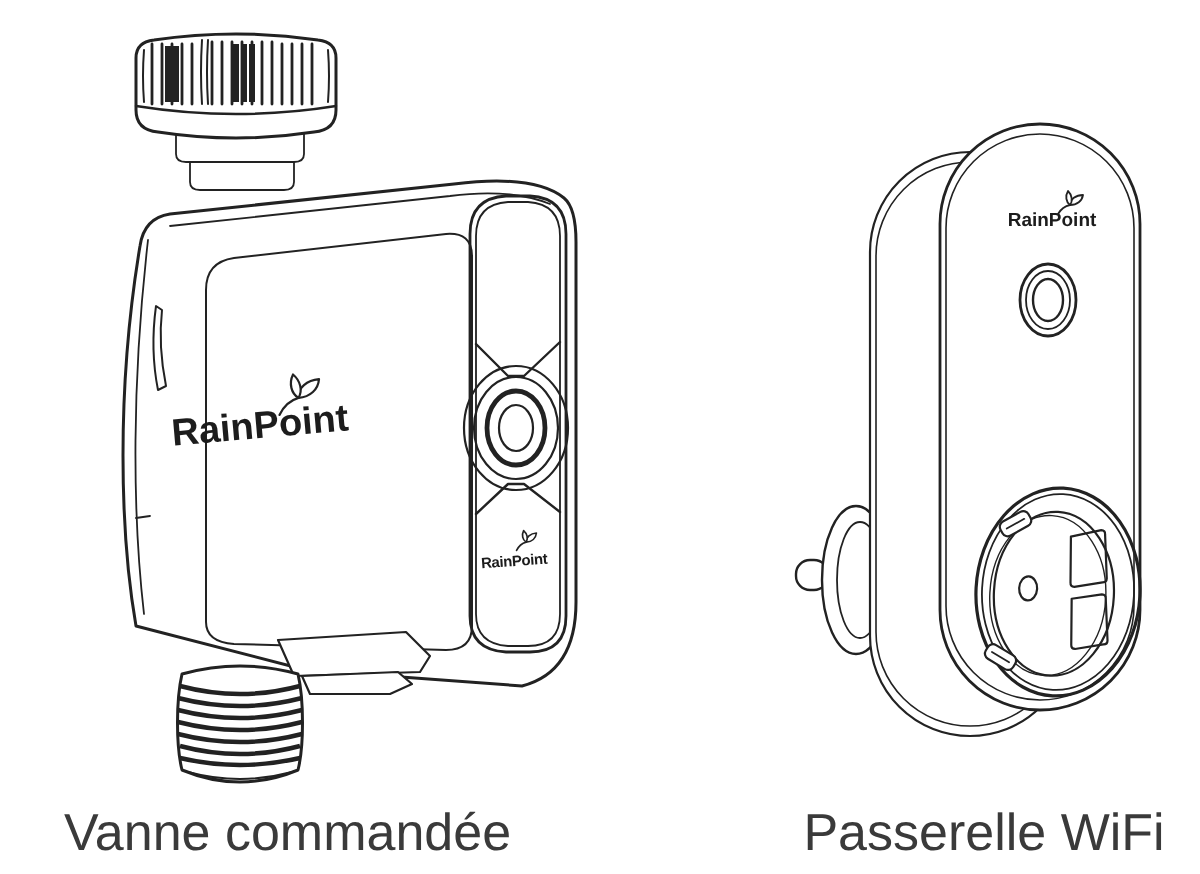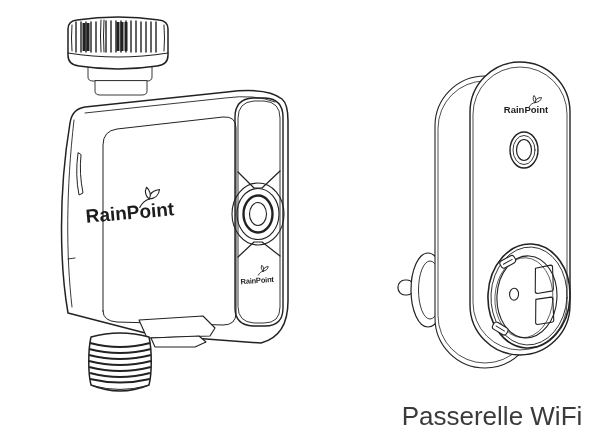--- a/index.html
+++ b/index.html
@@ -139,15 +139,16 @@
           <rect x="-8" y="-4" width="16" height="8" rx="3" fill="#ffffff" stroke-width="1.1" transform="translate(109,272) rotate(28)"></rect>
           <line x1="-5" y1="0" x2="5" y2="0" stroke-width="0.9" transform="translate(109,272) rotate(28)"></line>
         </g>
         <ellipse cx="121" cy="237" rx="4.5" ry="6" stroke-width="1.1"></ellipse>
         <path stroke-width="1.1" d="M141,210 L156,206 Q158,206 158,208 L160,230 Q160,232 158,232 L144,235 Q142,235 142,233 Z"></path>
         <path stroke-width="1.1" d="M143,241 L158,238 Q160,238 160,240 L162,261 Q162,263 160,263 L146,266 Q144,266 144,264 Z"></path>
       </g>
     </g>
   </svg>
 
+  <div class="caption caption-valve">Vanne commandée</div>
   <div class="caption caption-gateway">Passerelle WiFi</div>
 
 </div>
 
 </body></html>

